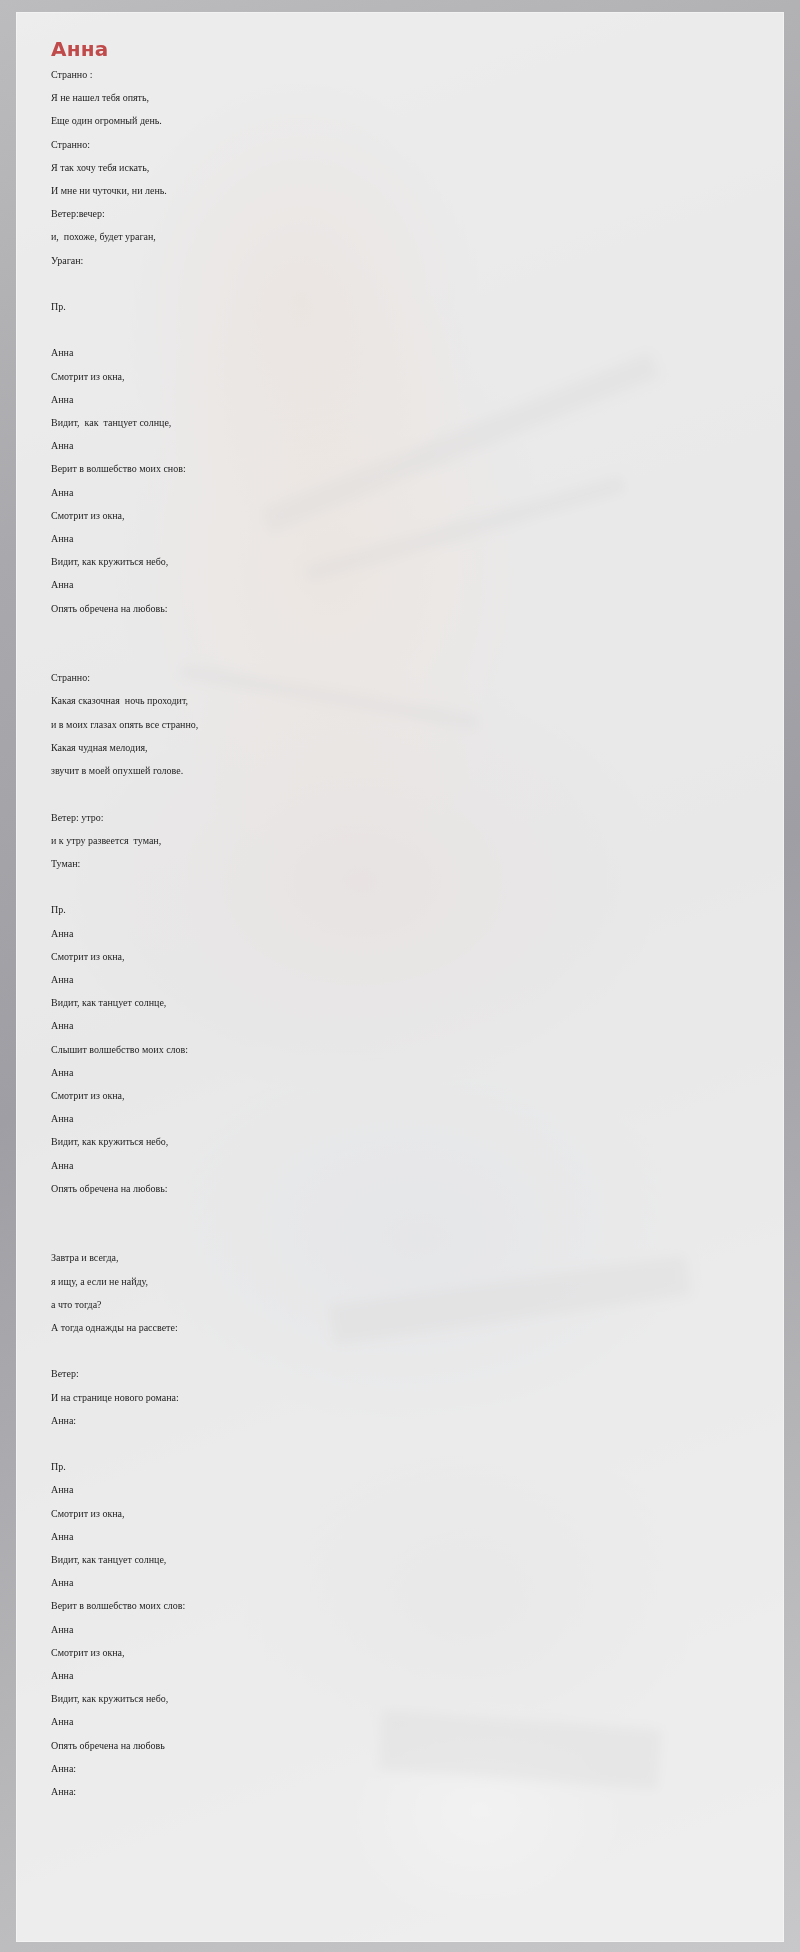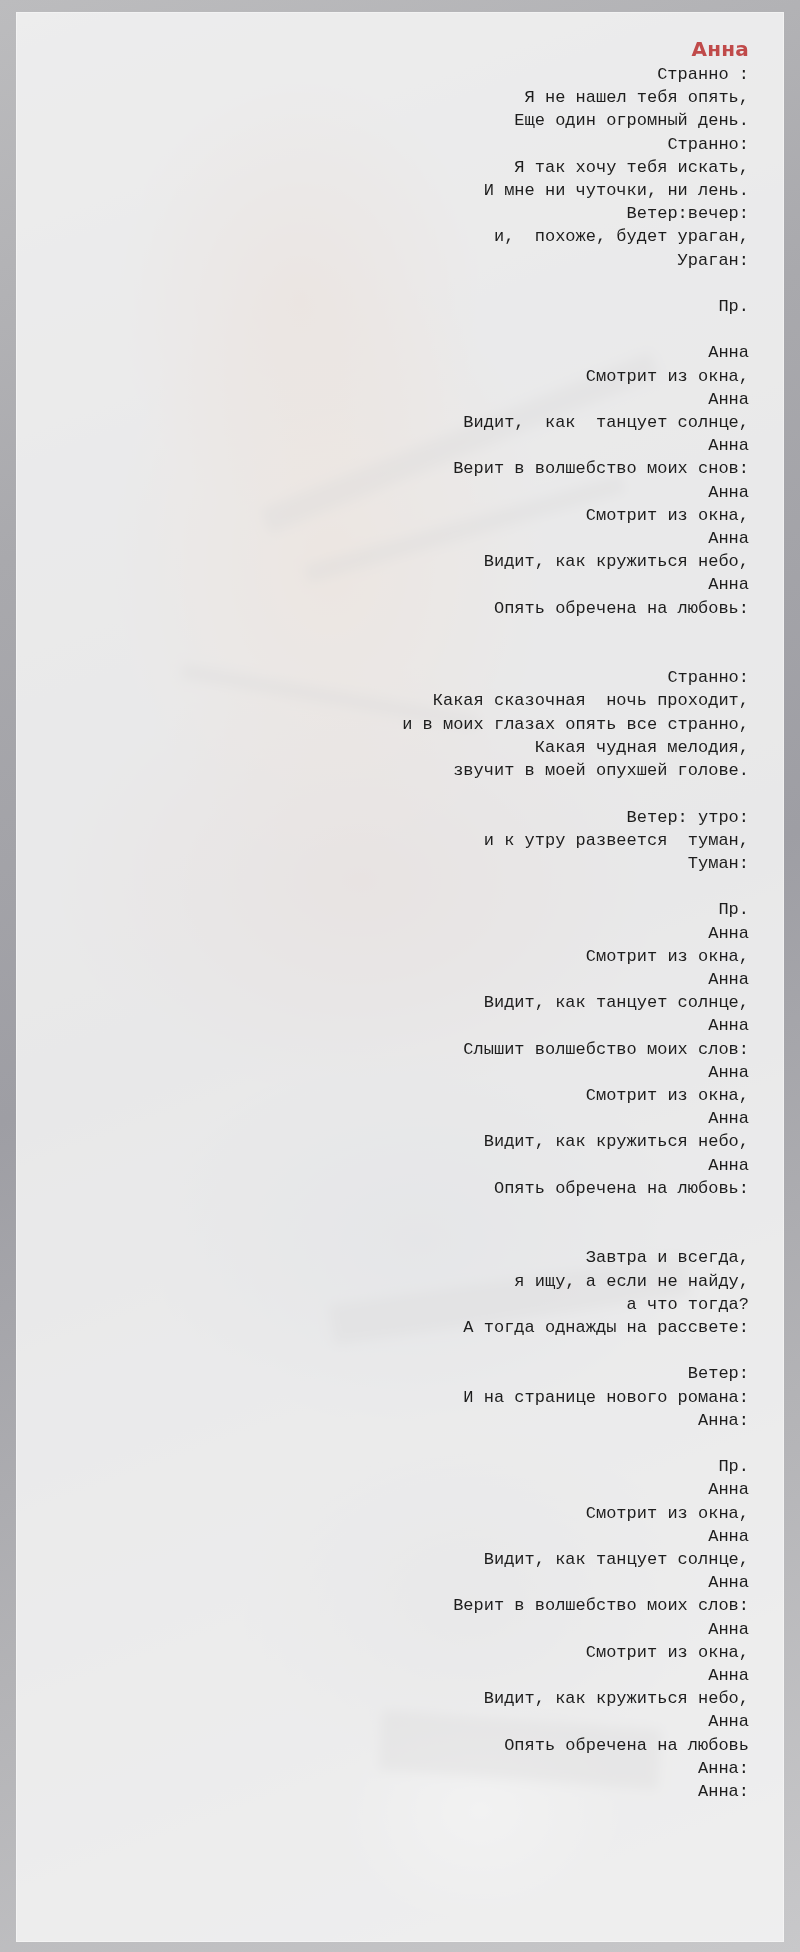--- a/index.html
+++ b/index.html
@@ -43,21 +43,20 @@
   
   .sheet {
     position: relative;
     margin: 12px auto 0 auto;
     width: 768px;
     min-height: 1930px;
     background: rgba(244,244,244,0.86);
     border: 1px solid rgba(255,255,255,0.35);
     box-sizing: border-box;
     padding: 24px 34px 20px 34px;
-    text-align: right;
   }
 
   .song-title {
     color: #c04a4a;
     font-size: 20px;
     font-weight: bold;
     letter-spacing: 0.2px;
     margin: 0 0 2px 0;
     font-family: "DejaVu Sans", "Liberation Sans", sans-serif;
   }
@@ -67,25 +66,25 @@
     padding-bottom: 7px;
     border-bottom: 1px dashed #b9c5cf;
     margin-bottom: 10px;
   }
   .artist-link {
     color: #5a8fc0;
     text-decoration: none;
   }
 
   .lyrics {
-    font-size: 17px;
+    font-size: 10px;
     line-height: 23.2px;
     color: #1d1d1d;
     white-space: pre-wrap;
-    font-family: Liberation Mono, monospace;
+    font-family: Liberation Serif, serif;
   }
 </style>
 </head>
 <body>
 
 <div class="page-bg">
   <div class="streak s1"></div>
   <div class="streak s2"></div>
   <div class="streak s3"></div>
   <div class="streak s4"></div>

